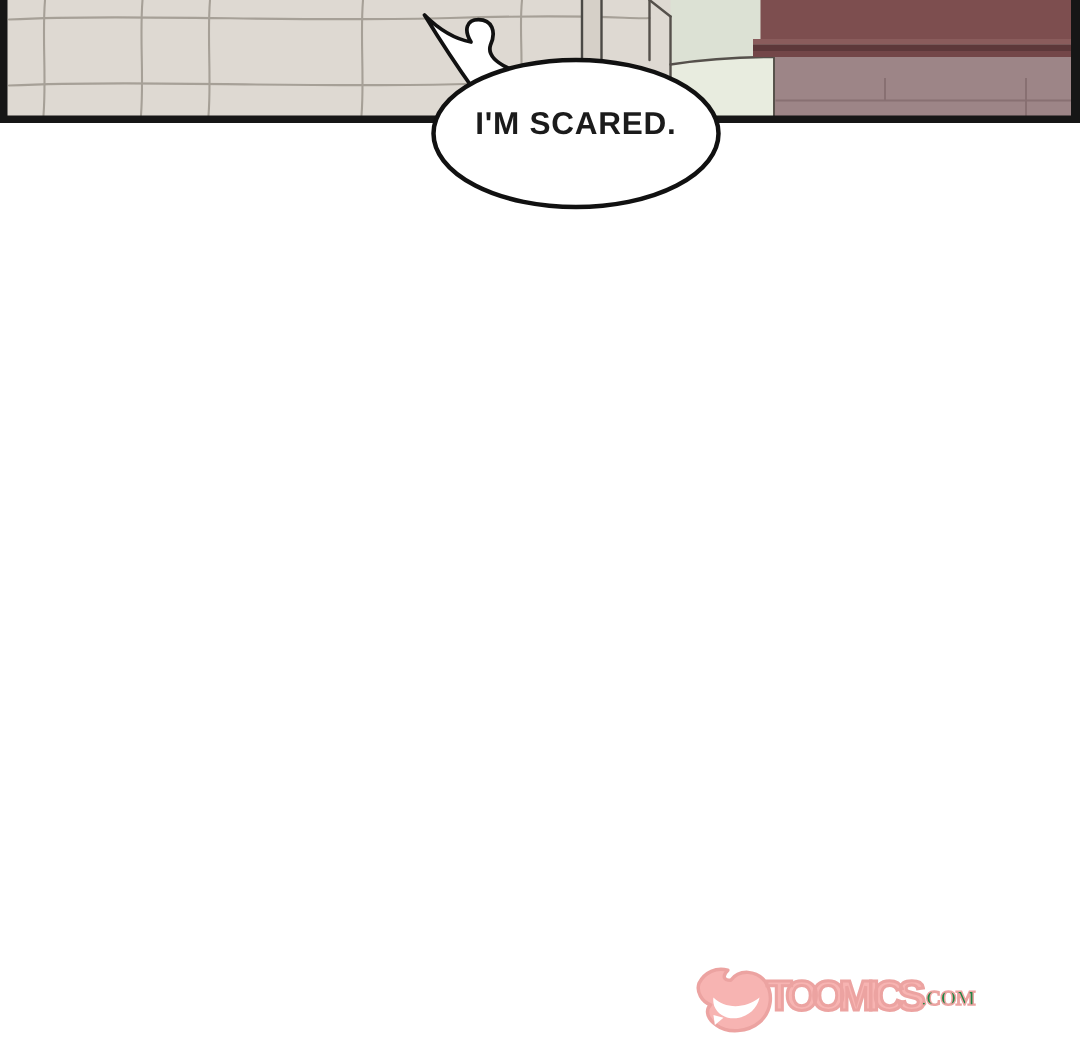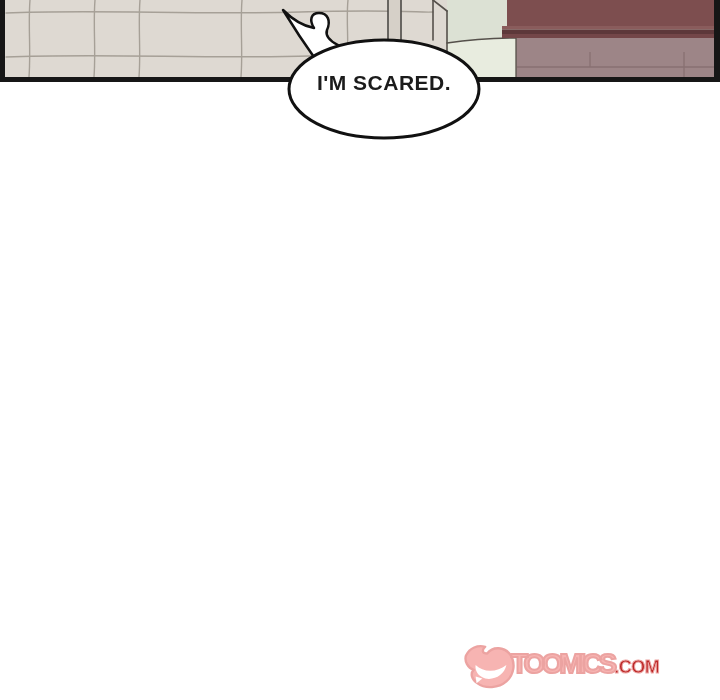--- a/index.html
+++ b/index.html
@@ -18,23 +18,23 @@
   .watermark{
     position:absolute;left:464px;top:638px;height:58px;
     display:flex;align-items:flex-start;opacity:.95;
   }
   .mascot{display:block;margin-top:4px;}
   .brand{
     font-weight:bold;font-size:28px;line-height:52px;letter-spacing:-4px;
     color:#f7b0ae;-webkit-text-stroke:2px #eb9f9d;margin-left:-7px;
   }
   .suffix{
-    font-weight:bold;font-size:18px;line-height:18px;letter-spacing:-.5px;
-    color:#b91c1c;-webkit-text-stroke:1px #eb9f9d;
-    margin-left:1px;margin-top:20px;
+    font-weight:bold;font-size:14px;line-height:18px;letter-spacing:-.5px;
+    color:#15803d;-webkit-text-stroke:1px #eb9f9d;
+    margin-left:1px;margin-top:20px;font-family:Liberation Serif, serif;
   }
 </style>
 </head>
 <body>
 
 <div id="canvas">
 
   <div>
     <svg class="panel-svg" width="720" height="84" viewBox="0 0 720 84">
 

